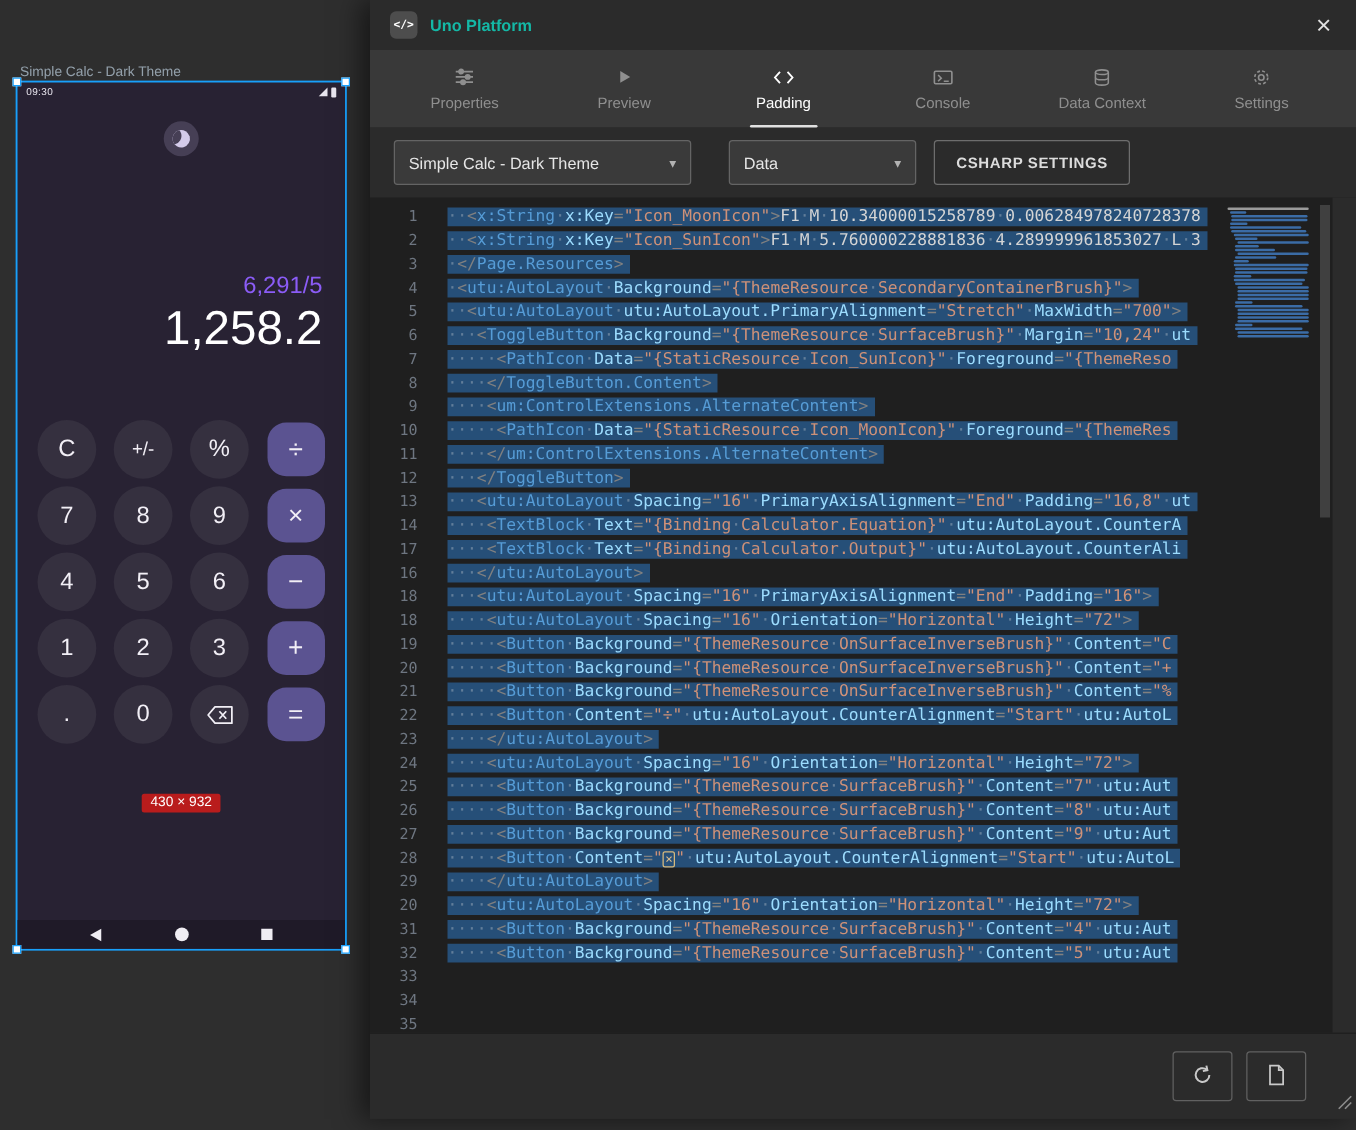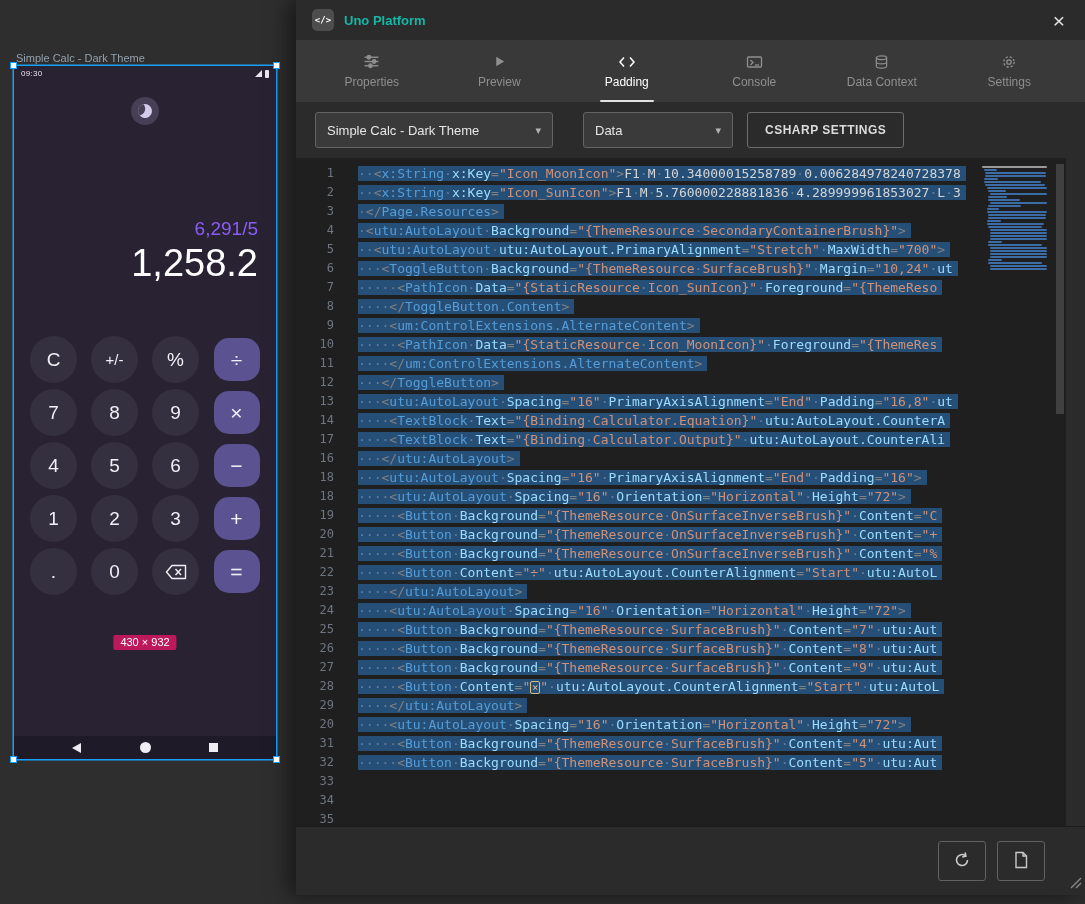--- a/index.html
+++ b/index.html
@@ -22,21 +22,21 @@
   .calc-grid{position:absolute;top:270px;left:16px;right:16px;display:grid;grid-template-columns:repeat(4,47px);grid-auto-rows:47px;gap:6px 14px;justify-content:space-between;}
   .calc-btn{width:47px;height:47px;border-radius:50%;background:#35303f;color:#f2eff6;display:flex;align-items:center;justify-content:center;font-size:19px;place-self:center;cursor:pointer;}
   .calc-btn.accent{width:46px;height:43px;border-radius:15px;background:#5b5391;font-size:21px;}
   .calc-btn.small-label{font-size:15px;}
   .navbar{position:absolute;left:0;right:0;bottom:0;height:23px;background:#1f1a28;display:flex;align-items:center;justify-content:space-between;padding:0 58px;}
   .nav-back{width:0;height:0;border-top:5.5px solid transparent;border-bottom:5.5px solid transparent;border-right:9px solid #efedf3;cursor:pointer;}
   .nav-home{width:11px;height:11px;border-radius:50%;background:#efedf3;cursor:pointer;}
   .nav-recents{width:9px;height:9px;background:#efedf3;cursor:pointer;}
   .handle{position:absolute;width:7px;height:7px;background:#fff;border:1px solid #18a0fb;z-index:3;}
   .h-tl{left:-4px;top:-4px;} .h-tr{right:-4px;top:-4px;} .h-bl{left:-4px;bottom:-4px;} .h-br{right:-4px;bottom:-4px;}
-  .size-badge{position:absolute;top:635px;left:145px;transform:translateX(-50%);background:#be185d;color:#fff;font-size:11px;padding:1px 7px 2px;border-radius:2px;white-space:nowrap;}
+  .size-badge{position:absolute;top:635px;left:145px;transform:translateX(-50%);background:#b91c1c;color:#fff;font-size:11px;padding:1px 7px 2px;border-radius:2px;white-space:nowrap;}
 
   
   .panel{position:absolute;left:296px;top:0;width:789px;height:895px;display:flex;flex-direction:column;background:#2b2b2b;box-shadow:-7px 0 20px rgba(0,0,0,.5);}
   .titlebar{height:40px;flex:none;display:flex;align-items:center;padding:0 16px;background:#2b2b2b;}
   .app-icon{width:22px;height:22px;border-radius:5px;background:#4d4d4d;color:#fff;font:bold 9px/22px "DejaVu Sans Mono",monospace;text-align:center;margin-right:10px;}
   .win-title{color:#14b8a6;font-size:13px;font-weight:bold;}
   .close-x{margin-left:auto;color:#e2e2e2;font-size:21px;line-height:1;cursor:pointer;padding:0 4px;}
 
   .tabbar{height:62px;flex:none;background:#393939;display:flex;align-items:stretch;justify-content:space-between;padding:0 12px;}
   .tab{flex:1;display:flex;flex-direction:column;align-items:center;justify-content:center;gap:5px;color:#8f8f8f;font-size:12px;position:relative;cursor:pointer;}

